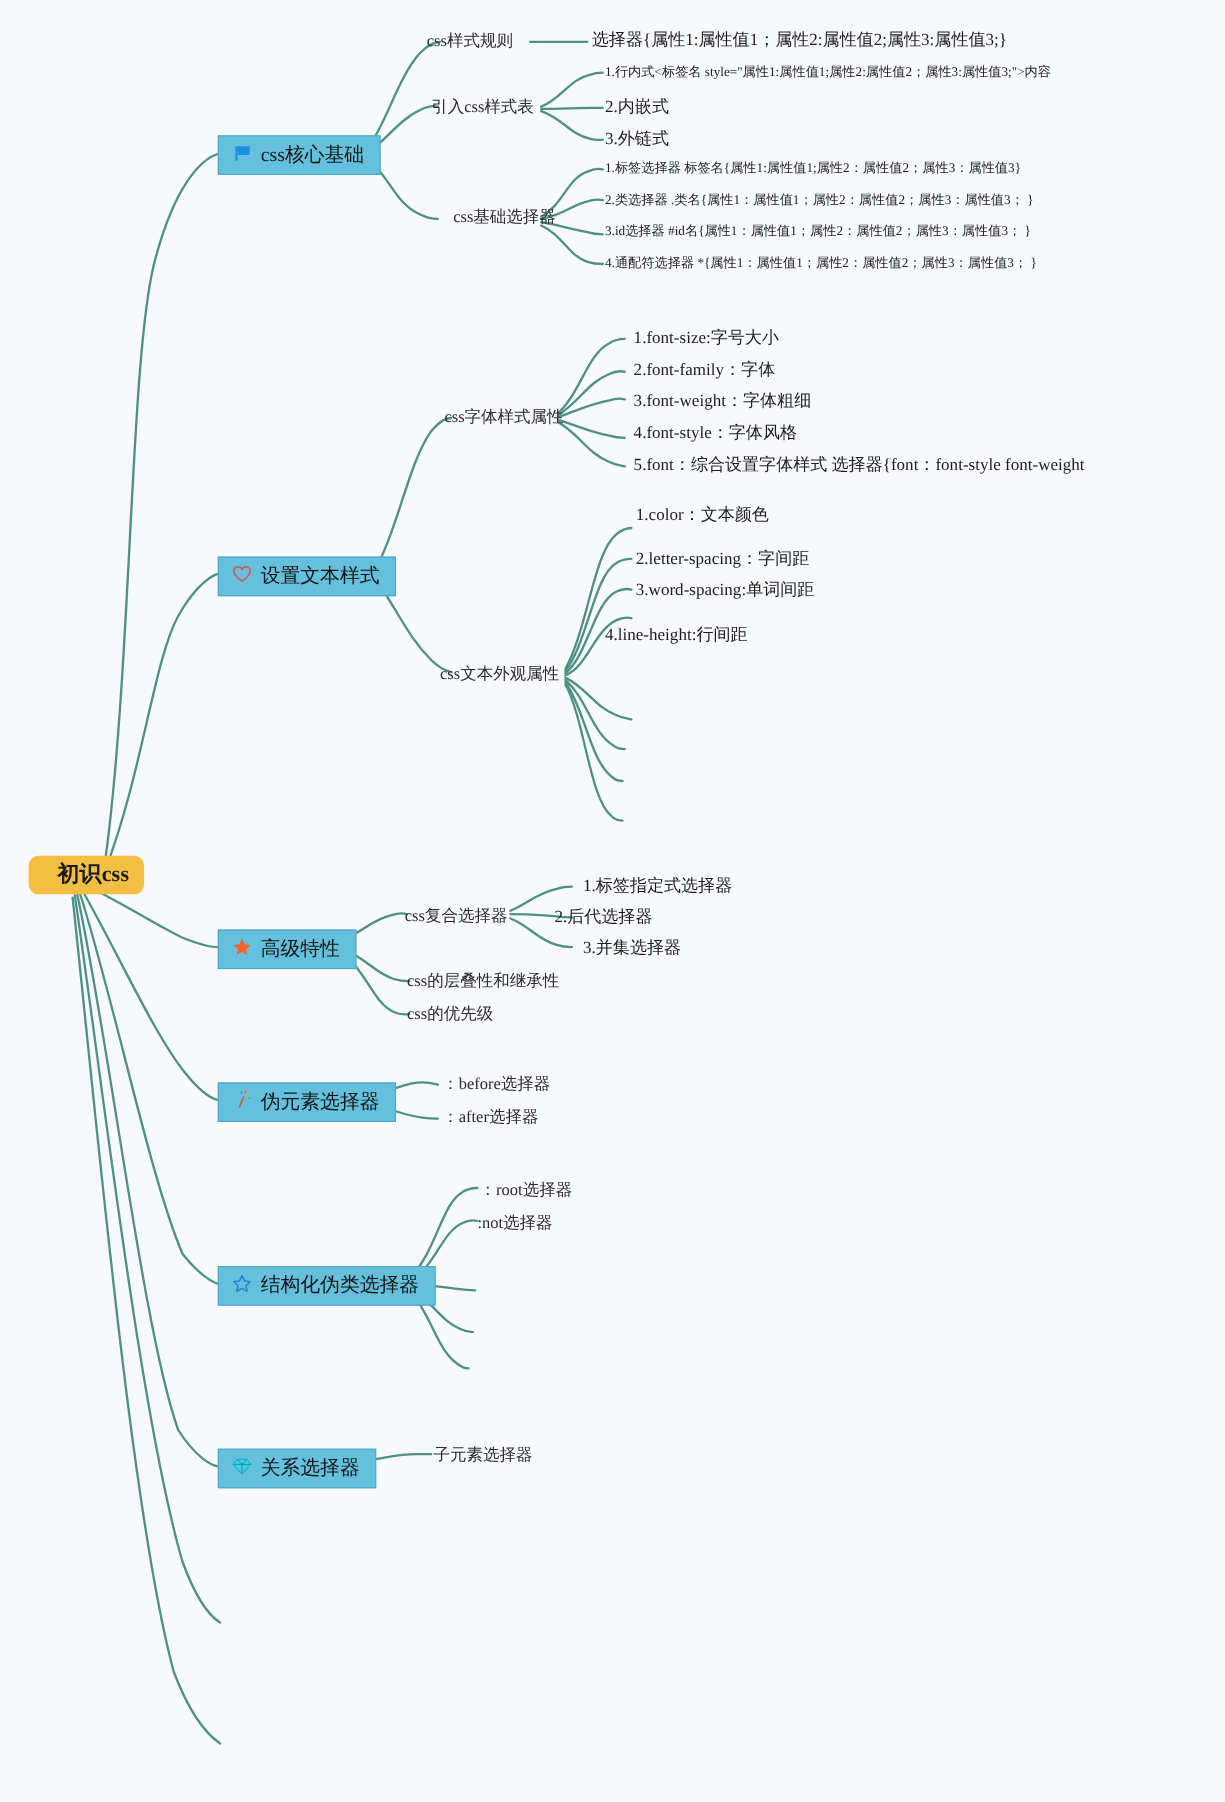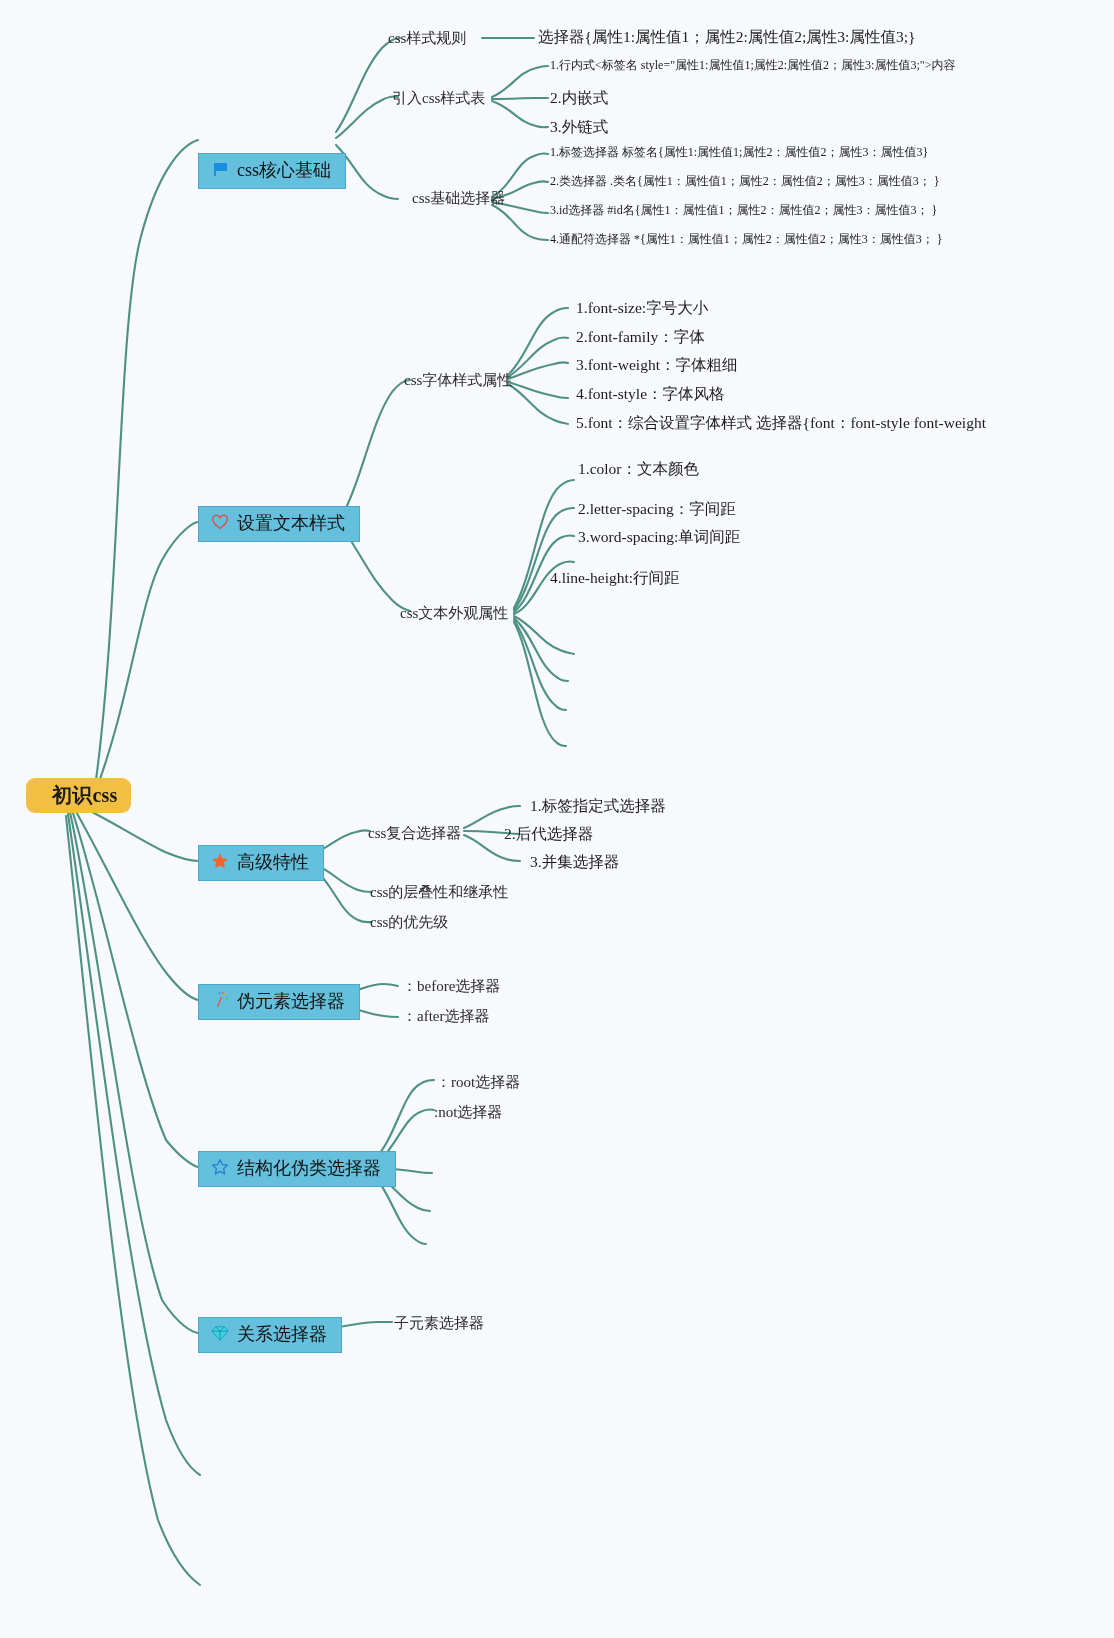--- a/index.html
+++ b/index.html
@@ -143,21 +143,21 @@
       <path d="M374,1175 C392,1196 398,1228 416,1240 C420,1243 424,1244 426,1244"></path>
 
       <path d="M330,1328 C350,1326 360,1322 378,1322 C384,1322 388,1322 392,1322"></path>
     </g>
   </svg>
 
   <div class="node root-node" style="left:26px; top:778px;">
     <span>初识css</span>
   </div>
 
-  <div class="node branch-node" style="left:198px; top:123px;margin-top:30px;">
+  <div class="node branch-node" style="left:198px; top:123px;">
     <span class="ico">
       <svg width="18" height="18" viewBox="0 0 18 18">
         <rect x="3" y="3" width="2" height="13" fill="#1a8fe0"></rect>
         <path d="M5,3 L16,3 L16,11 L5,11 Z" fill="#1a8fe0"></path>
       </svg>
     </span>
     <span class="lbl">css核心基础</span>
   </div>
 
   <div class="node topic-node" style="left:388px; top:29px;">

